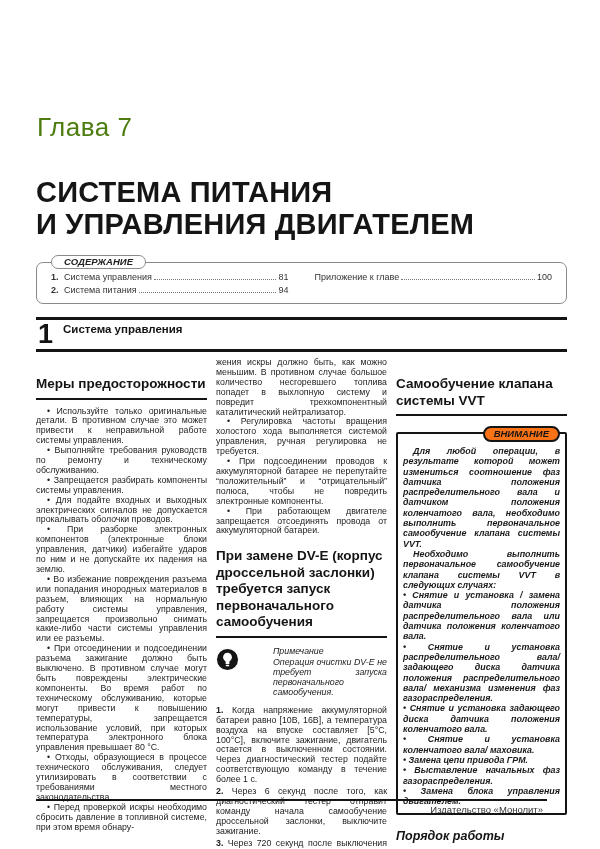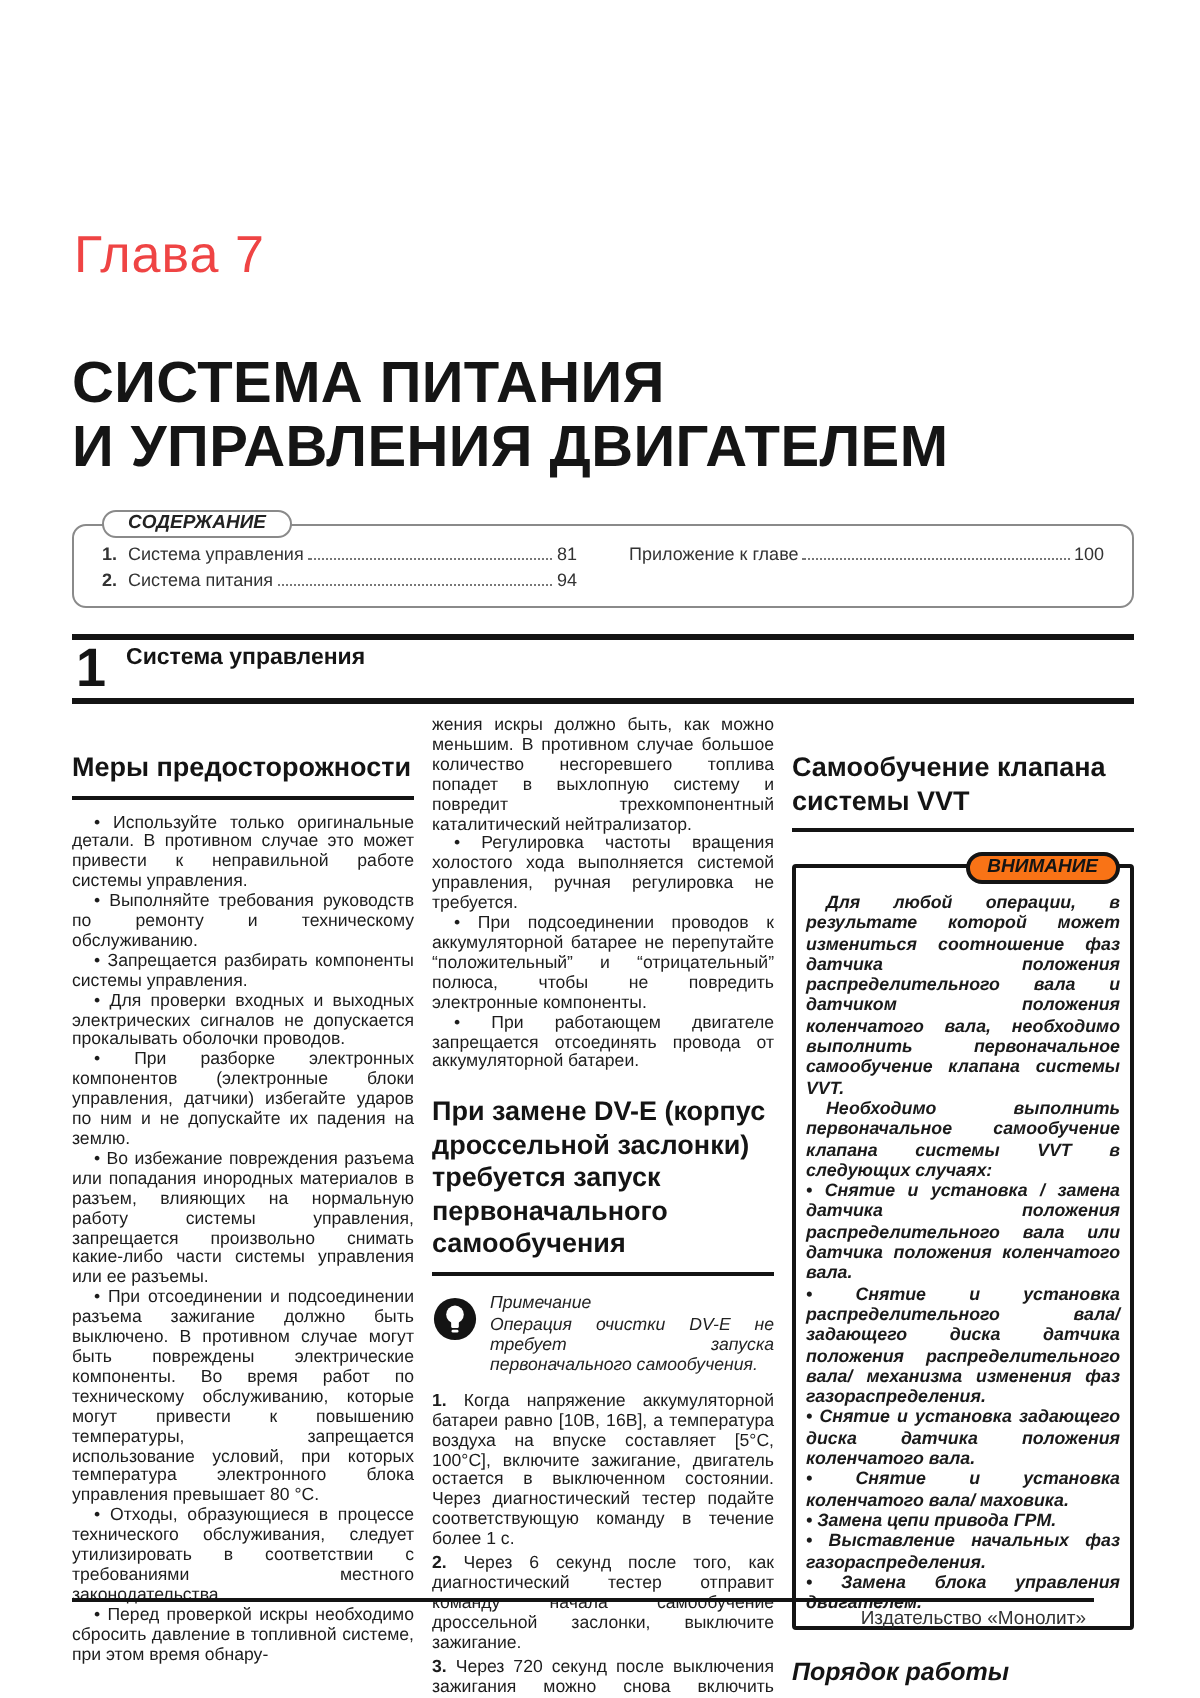--- a/index.html
+++ b/index.html
@@ -1,18 +1,18 @@
 <!DOCTYPE html>
 <html><head>
 <meta charset="utf-8">
 <style>
   html,body{margin:0;padding:0;background:#ffffff;}
   body{width:600px;height:849px;position:relative;font-family:"Liberation Sans",sans-serif;color:#1c1c1c;overflow:hidden;}
 
-  .chapter{position:absolute;top:112px;left:37px;font-size:26px;font-weight:400;color:#ef4444;letter-spacing:0.5px;}
+  .chapter{position:absolute;top:112px;left:37px;font-size:26px;font-weight:400;color:#4d7c0f;letter-spacing:0.5px;}
   .main-title{position:absolute;top:176px;left:36px;font-size:29px;line-height:32px;font-weight:800;color:#151515;letter-spacing:0.2px;}
 
   
   .toc{position:absolute;top:262px;left:36px;right:33px;border:1.3px solid #8a8a8a;border-radius:7px;padding:8px 14px 6px 14px;}
   .toc-tab{position:absolute;top:-8px;left:14px;background:#fff;border:1.3px solid #8a8a8a;border-radius:8px;padding:0px 12px 1px 12px;font-size:9.5px;font-weight:bold;font-style:italic;color:#222;}
   .toc-cols{display:flex;gap:26px;}
   .toc-col{flex:1;}
   .toc-row{display:flex;align-items:baseline;font-size:9px;line-height:13px;color:#333;}
   .toc-num{font-weight:bold;width:13px;}
   .toc-dots{flex:1;border-bottom:1.2px dotted #777;margin:0 2px 2px 2px;min-width:10px;}
@@ -33,21 +33,21 @@
   .body-p{font-size:8.8px;line-height:9.9px;text-align:justify;margin:0;text-indent:11px;}
   .body-p.cont{text-indent:0;}
   .step{font-size:8.8px;line-height:9.9px;text-align:justify;margin:0 0 2px 0;}
   .step b{font-weight:800;}
 
   .mid-heading{margin-top:12px;}
 
   
   .note{display:flex;gap:6px;margin:8px 0 9px 0;}
   .note-icon{width:23px;height:23px;flex:0 0 23px;margin-top:2px;}
-  .note-body{flex:1;font-style:italic;font-size:8.8px;line-height:10px;color:#222;}
+  .note-body{flex:1;font-style:italic;font-size:8.8px;line-height:10px;color:#222;margin-left:28px;}
   .note-label{margin-bottom:1px;}
   .note-text{text-align:justify;}
 
   
   .attn{position:relative;border:2px solid #141414;border-radius:2px;margin-top:16px;padding:12px 5px 7px 5px;}
   .attn-tab{position:absolute;top:-8px;right:5px;background:#f97316;border:2px solid #141414;border-radius:8px;padding:0 9px 1px 9px;font-size:9.5px;font-weight:800;font-style:italic;color:#141414;}
   .attn-p{font-size:8.9px;line-height:10.3px;font-weight:bold;font-style:italic;text-align:justify;margin:0;text-indent:10px;color:#1a1a1a;}
   .attn-b{font-size:8.9px;line-height:10.3px;font-weight:bold;font-style:italic;text-align:justify;margin:0;color:#1a1a1a;}
 
   
@@ -96,21 +96,21 @@
   <div class="section-title">Система управления</div>
 </div>
 
 <div class="cols">
 
   <div class="col">
     <div class="col-heading">Меры предосторожности</div>
     <p class="body-p">•  Используйте только оригинальные детали. В противном случае это может привести к неправильной работе системы управления.</p>
     <p class="body-p">•  Выполняйте требования руководств по ремонту и техническому обслуживанию.</p>
     <p class="body-p">•  Запрещается разбирать компоненты системы управления.</p>
-    <p class="body-p">•  Для проверки входных и выходных электрических сигналов не допускается прокалывать оболочки проводов.</p>
+    <p class="body-p">•  Для подайте входных и выходных электрических сигналов не допускается прокалывать оболочки проводов.</p>
     <p class="body-p">•  При разборке электронных компонентов (электронные блоки управления, датчики) избегайте ударов по ним и не допускайте их падения на землю.</p>
     <p class="body-p">•  Во избежание повреждения разъема или попадания инородных материалов в разъем, влияющих на нормальную работу системы управления, запрещается произвольно снимать какие-либо части системы управления или ее разъемы.</p>
     <p class="body-p">•  При отсоединении и подсоединении разъема зажигание должно быть выключено. В противном случае могут быть повреждены электрические компоненты. Во время работ по техническому обслуживанию, которые могут привести к повышению температуры, запрещается использование условий, при которых температура электронного блока управления превышает 80 °C.</p>
     <p class="body-p">•  Отходы, образующиеся в процессе технического обслуживания, следует утилизировать в соответствии с требованиями местного законодательства.</p>
     <p class="body-p">•  Перед проверкой искры необходимо сбросить давление в топливной системе, при этом время обнару-</p>
   </div>
 
   <div class="col">
     <p class="body-p cont">жения искры должно быть, как можно меньшим. В противном случае большое количество несгоревшего топлива попадет в выхлопную систему и повредит трехкомпонентный каталитический нейтрализатор.</p>
     <p class="body-p">•  Регулировка частоты вращения холостого хода выполняется системой управления, ручная регулировка не требуется.</p>

